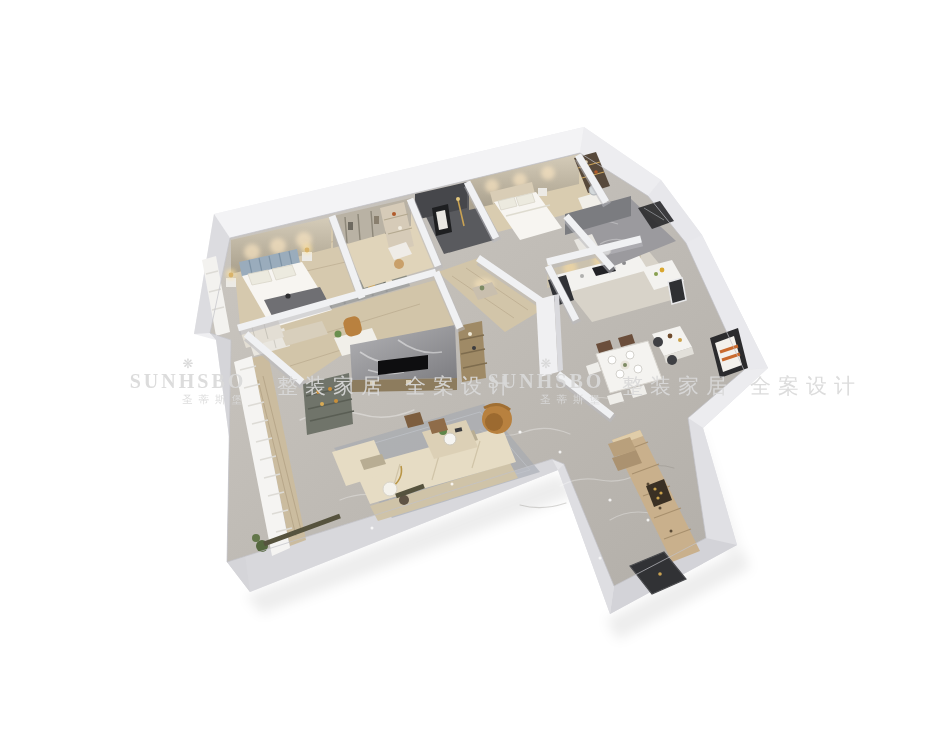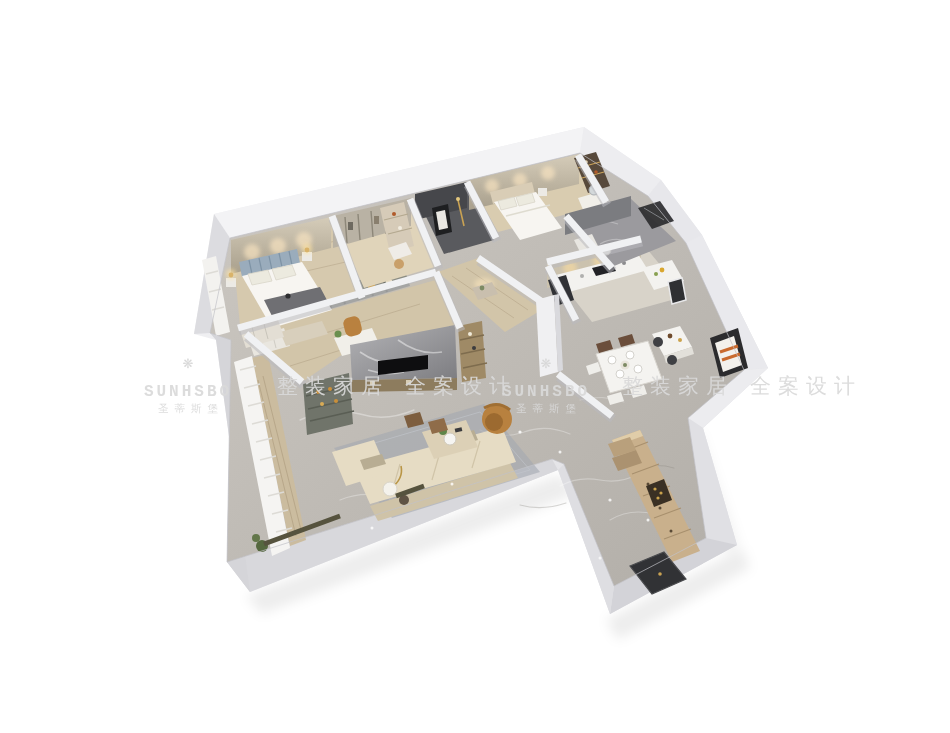--- a/index.html
+++ b/index.html
@@ -2,22 +2,22 @@
 <html><head>
 <meta charset="utf-8">
 <style>
   html,body{margin:0;padding:0;background:#ffffff;}
   #stage{position:relative;width:950px;height:733px;background:#ffffff;overflow:hidden;
          font-family:"Liberation Sans",sans-serif;}
   #plan-svg{position:absolute;left:0;top:0;}
   .wm{position:absolute;color:rgba(217,217,217,0.92);user-select:none;pointer-events:none;}
   .wm-logo{width:120px;text-align:center;line-height:1;}
   .wm-crown{font-size:13px;letter-spacing:0;color:rgba(214,214,214,0.95);}
-  .wm-brand{font-family:Liberation Mono, monospace;font-size:16px;font-weight:bold;letter-spacing:3px;margin-top:14px;}
-  .wm-brand-cn{font-size:10.5px;letter-spacing:6px;margin-top:3px;padding-left:6px;}
+  .wm-brand{font-family:Liberation Serif, serif;font-size:20px;font-weight:bold;letter-spacing:3px;margin-top:1px;}
+  .wm-brand-cn{font-size:10.5px;letter-spacing:6px;margin-top:3px;padding-left:6px;text-align:right;}
   .wm-slogan{font-family:"Liberation Serif",serif;font-size:21px;font-weight:normal;letter-spacing:7px;white-space:nowrap;}
   .wm-gap{display:inline-block;width:16px;}
 </style>
 </head>
 <body>
 
 <div id="stage">
 
 <svg id="plan-svg" width="950" height="733" viewBox="0 0 950 733">
   <defs>

